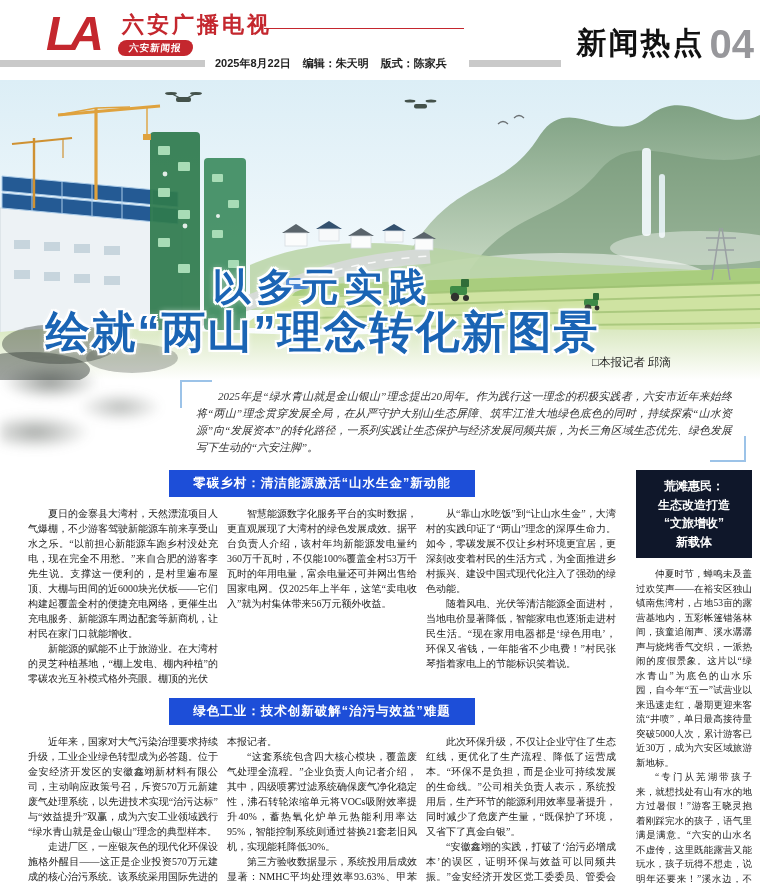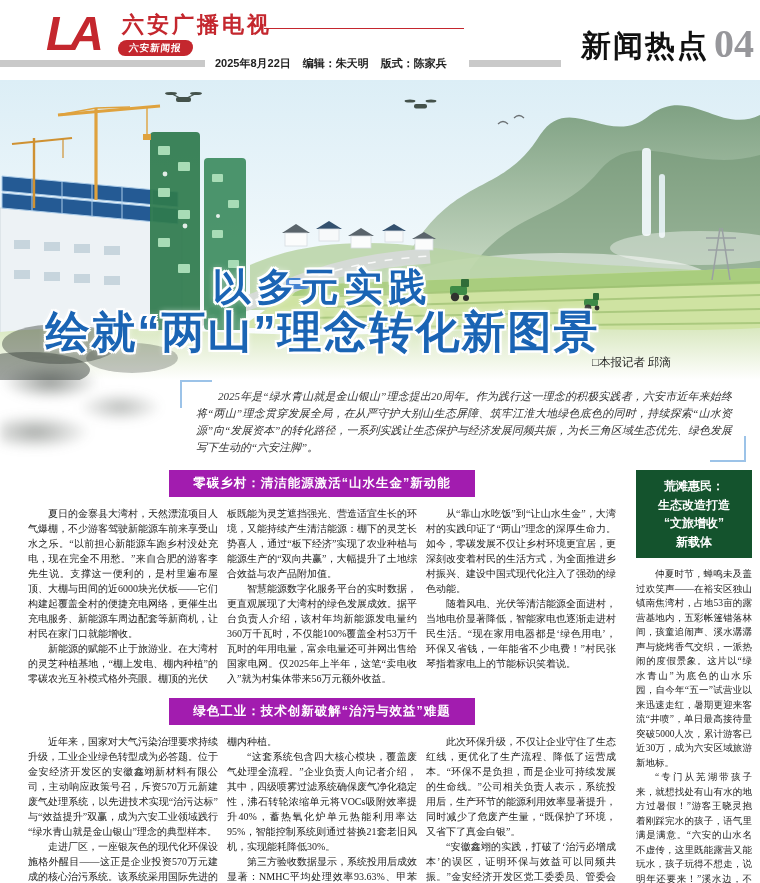--- a/index.html
+++ b/index.html
@@ -14,21 +14,21 @@
   .brand-line{position:absolute;left:264px;top:28px;width:200px;border-top:1.5px solid #c4272e;}
   .badge{position:absolute;left:118px;top:40px;background:#c4272e;color:#fff;
          font:bold 9.5px/1 "Liberation Sans",sans-serif;padding:3px 11px;border-radius:9px;
          transform:skewX(-6deg);letter-spacing:1px;}
   .dateline{position:absolute;left:0;top:56px;display:flex;align-items:center;
             font:bold 11px "Liberation Sans",sans-serif;color:#222;}
   .bar{height:7px;background:#c9c9c9;}
   .bar.l{width:205px;margin-right:10px;}
   .bar.r{width:92px;margin-left:10px;}
   .dateline span.txt{margin-right:12px;white-space:nowrap;}
-  .plate{position:absolute;right:6px;top:28px;display:flex;align-items:flex-end;font-family:Liberation Serif, serif;}
+  .plate{position:absolute;right:6px;top:28px;display:flex;}
   .plate-name{font-weight:900;font-size:30px;color:#111;letter-spacing:2px;line-height:1;}
   .plate-num{font-weight:700;font-size:40px;line-height:.82;color:#97979b;margin-left:5px;}
   
   .hero{position:relative;height:300px;}
   .hero svg{display:block;}
   .hero-title{position:absolute;left:0;top:268px;width:645px;text-align:center;z-index:3;
               font-weight:900;color:#1a64b4;font-family:"Liberation Sans",sans-serif;
               text-shadow:-2px -2px 0 #fff,2px -2px 0 #fff,-2px 2px 0 #fff,2px 2px 0 #fff,
                           0 -2px 0 #fff,0 2px 0 #fff,-2px 0 0 #fff,2px 0 0 #fff,0 0 7px rgba(255,255,255,.95);}
   .hero-title .t1{font-size:38px;line-height:1.05;letter-spacing:6px;}
@@ -43,28 +43,28 @@
   .intro{position:relative;z-index:2;margin:4px 18px 6px 186px;padding:4px 10px;}
   .intro p{margin:0;font:italic 11px/17px "Liberation Serif",serif;color:#333;
            text-align:justify;text-indent:2em;}
   .intro::before{content:"";position:absolute;left:-6px;top:-4px;width:30px;height:26px;
                  border-left:2px solid #9cc3e8;border-top:2px solid #9cc3e8;}
   .intro::after{content:"";position:absolute;right:-4px;bottom:-2px;width:34px;height:24px;
                 border-right:2px solid #9cc3e8;border-bottom:2px solid #9cc3e8;}
   
   .content{display:flex;gap:20px;margin:10px 8px 0 28px;align-items:flex-start;}
   .main{width:588px;}
-  .sec-head{background:#a21caf;color:#fff;font-weight:bold;font-size:12.5px;letter-spacing:1px;
+  .sec-head{background:#1d4ed8;color:#fff;font-weight:bold;font-size:12.5px;letter-spacing:1px;
             padding:5px 24px;width:fit-content;margin:0 auto 9px;}
   .cols{display:flex;gap:9px;margin-bottom:12px;}
   .col{width:190px;}
   .col p{margin:0;font:10px/15px "Liberation Serif",serif;color:#1c1c1c;text-align:justify;}
   .ind{text-indent:2em;}
   .aside{width:118px;}
-  .aside-head{background:#14532d;color:#fff;text-align:center;
+  .aside-head{background:#0f172a;color:#fff;text-align:center;
               font:bold 12px/1.55 "Liberation Sans",sans-serif;padding:7px 18px;margin-bottom:9px;}
   .aside p{margin:0;font:9.5px/14.5px "Liberation Serif",serif;color:#1c1c1c;text-align:justify;}
 </style>
 </head>
 <body>
 
 <div class="page">
 
   <header class="masthead">
     <span class="monogram">LA</span>
@@ -252,39 +252,38 @@
     <div class="main">
 
       <section>
         <div class="sec-head">零碳乡村：清洁能源激活“山水生金”新动能</div>
         <div class="cols">
           <div class="col">
             <p class="ind">夏日的金寨县大湾村，天然漂流项目人气爆棚，不少游客驾驶新能源车前来享受山水之乐。“以前担心新能源车跑乡村没处充电，现在完全不用愁。”来自合肥的游客李先生说。支撑这一便利的，是村里遍布屋顶、大棚与田间的近6000块光伏板——它们构建起覆盖全村的便捷充电网络，更催生出充电服务、新能源车周边配套等新商机，让村民在家门口就能增收。</p>
             <p class="ind">新能源的赋能不止于旅游业。在大湾村的灵芝种植基地，“棚上发电、棚内种植”的零碳农光互补模式格外亮眼。棚顶的光伏</p>
           </div>
           <div class="col">
-            <p>板既能为灵芝遮挡强光、营造适宜生长的环境，又能持续产生清洁能源：棚下的灵芝长势喜人，通过“板下经济”实现了农业种植与能源生产的“双向共赢”，大幅提升了土地综合效益与农产品附加值。</p>
             <p class="ind">智慧能源数字化服务平台的实时数据，更直观展现了大湾村的绿色发展成效。据平台负责人介绍，该村年均新能源发电量约360万千瓦时，不仅能100%覆盖全村53万千瓦时的年用电量，富余电量还可并网出售给国家电网。仅2025年上半年，这笔“卖电收入”就为村集体带来56万元额外收益。</p>
           </div>
           <div class="col">
             <p class="ind">从“靠山水吃饭”到“让山水生金”，大湾村的实践印证了“两山”理念的深厚生命力。如今，零碳发展不仅让乡村环境更宜居，更深刻改变着村民的生活方式，为全面推进乡村振兴、建设中国式现代化注入了强劲的绿色动能。</p>
             <p class="ind">随着风电、光伏等清洁能源全面进村，当地电价显著降低，智能家电也逐渐走进村民生活。“现在家用电器都是‘绿色用电’，环保又省钱，一年能省不少电费！”村民张琴指着家电上的节能标识笑着说。</p>
           </div>
         </div>
       </section>
 
       <section>
         <div class="sec-head">绿色工业：技术创新破解“治污与效益”难题</div>
         <div class="cols">
           <div class="col">
             <p class="ind">近年来，国家对大气污染治理要求持续升级，工业企业绿色转型成为必答题。位于金安经济开发区的安徽鑫翊新材料有限公司，主动响应政策号召，斥资570万元新建废气处理系统，以先进技术实现“治污达标”与“效益提升”双赢，成为六安工业领域践行“绿水青山就是金山银山”理念的典型样本。</p>
             <p class="ind">走进厂区，一座银灰色的现代化环保设施格外醒目——这正是企业投资570万元建成的核心治污系统。该系统采用国际先进的“沸石转轮吸附浓缩+RTO蓄热氧化”技术，且此项技术已被生态环境部列入《国家先进污染防治技术目录》，从技术源头保障</p>
           </div>
           <div class="col">
-            <p>棚内种植。</p>
+            <p>本报记者。</p>
             <p class="ind">“这套系统包含四大核心模块，覆盖废气处理全流程。”企业负责人向记者介绍，其中，四级喷雾过滤系统确保废气净化稳定性，沸石转轮浓缩单元将VOCs吸附效率提升40%，蓄热氧化炉单元热能利用率达95%，智能控制系统则通过替换21套老旧风机，实现能耗降低30%。</p>
             <p class="ind">第三方验收数据显示，系统投用后成效显著：NMHC平均处理效率93.63%、甲苯92.19%、二甲苯97.01%，整体废气处理效率超95%，排放浓度最大值仅38.04mg/m³，远低于国家标准限值，多项环保指标达到行业领先水平。</p>
           </div>
           <div class="col">
             <p class="ind">此次环保升级，不仅让企业守住了生态红线，更优化了生产流程、降低了运营成本。“环保不是负担，而是企业可持续发展的生命线。”公司相关负责人表示，系统投用后，生产环节的能源利用效率显著提升，同时减少了危废产生量，“既保护了环境，又省下了真金白银”。</p>
             <p class="ind">“安徽鑫翊的实践，打破了‘治污必增成本’的误区，证明环保与效益可以同频共振。”金安经济开发区党工委委员、管委会副主任关世凡评价道，该项目的成功实施，为同行业提供了可复制、可推广的环保升级方案。</p>
           </div>
         </div>
       </section>
 

